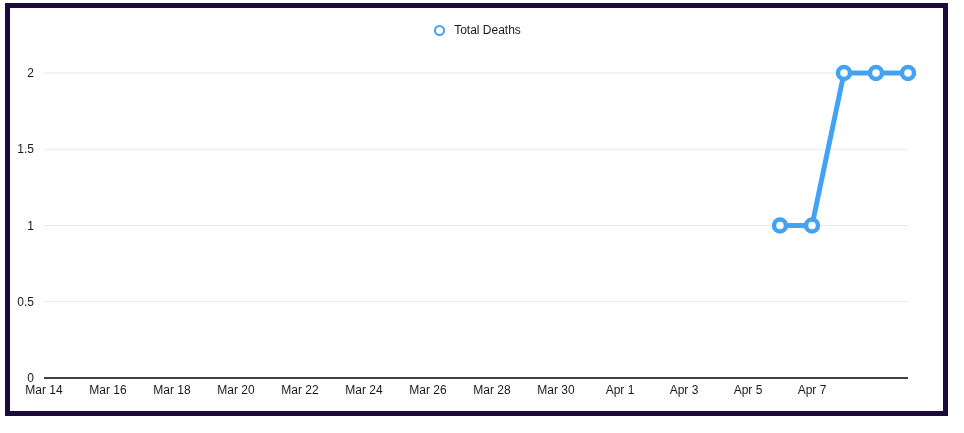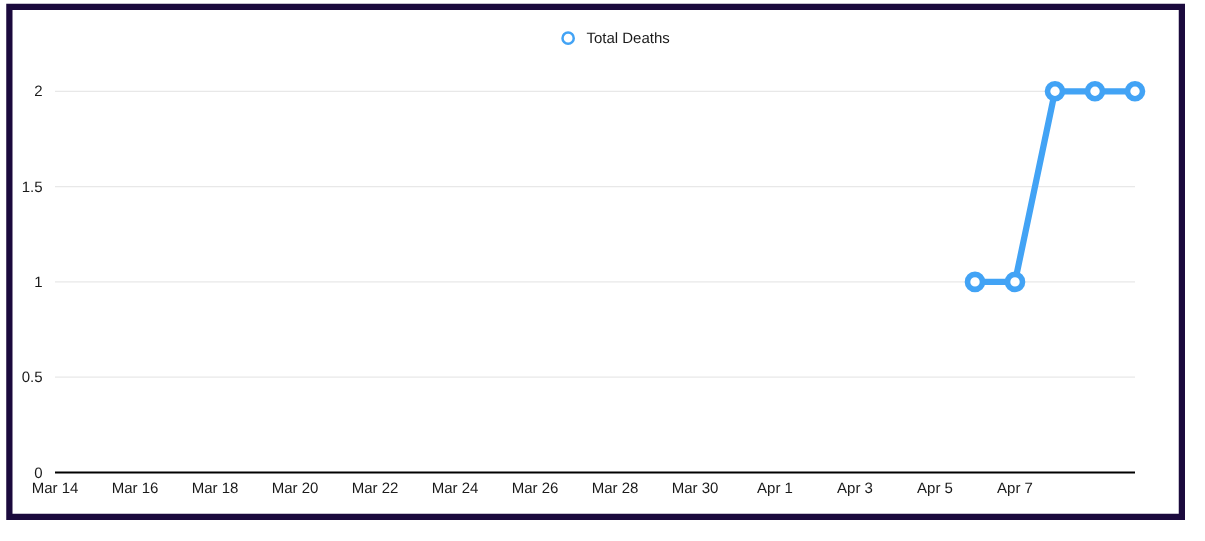--- a/index.html
+++ b/index.html
@@ -20,21 +20,21 @@
     left: 5px;
     top: 3px;
     width: 943px;
     height: 413px;
     box-sizing: border-box;
     border: 5px solid #1b0a3d;
     background: #ffffff;
   }
   .legend {
     position: absolute;
-    left: 21px;
+    left: 6px;
     top: 23px;
     width: 943px;
     display: flex;
     justify-content: center;
     align-items: center;
     gap: 9px;
     pointer-events: auto;
   }
   .legend-marker {
     display: inline-block;

